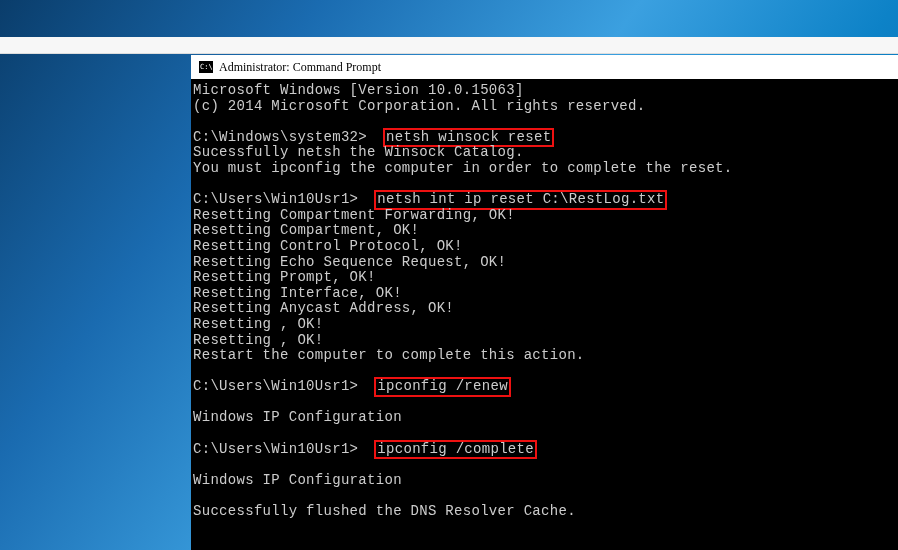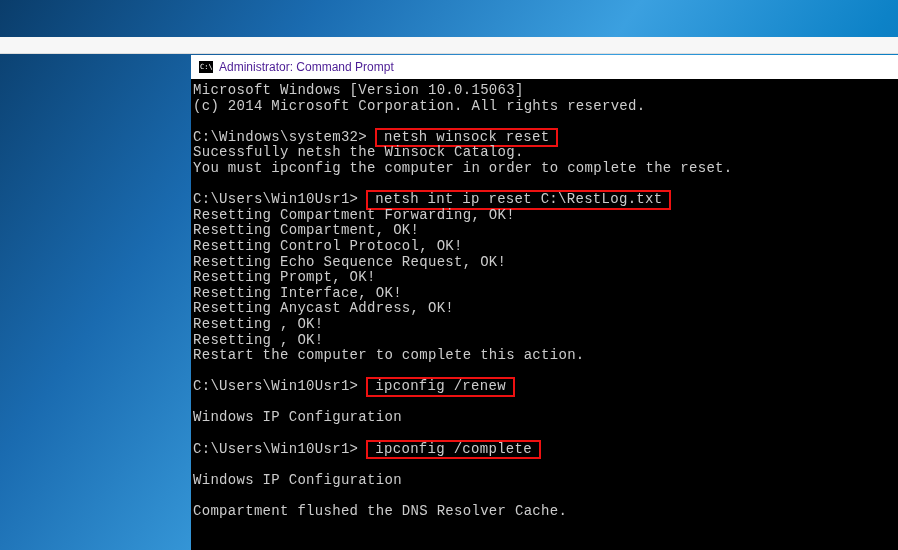--- a/index.html
+++ b/index.html
@@ -44,38 +44,39 @@
   align-items: center;
   justify-content: flex-start;
   padding-left: 1px;
   font-size: 7px;
   color: #fff;
   font-family: monospace;
   line-height: 1;
 }
 .title-bar-text {
   font-size: 12px;
-  color: #4c1d95;
+  color: #000000;
+  font-family: Liberation Serif, serif;
 }
 .console {
   background: #000;
   color: #ccc;
   font-family: Consolas, "Courier New", monospace;
   font-size: 14px;
   line-height: 15.6px;
   padding: 4px 2px;
   height: calc(100% - 24px);
   white-space: pre;
   letter-spacing: 0.3px;
 }
 .hl {
   border: 2px solid #e11;
   display: inline-block;
-  padding: 0 7px;
-  margin: -2px 8px;
+  padding: 0 1px;
+  margin: -2px 16px;
 }
 </style>
 </head>
 <body>
 
 <div class="browser-chrome"></div>
 
 <div class="cmd-window">
   <div class="title-bar">
     <span class="title-bar-icon">C:\</span>
@@ -101,14 +102,14 @@
 <span>Restart the computer to complete this action.</span>
 <span></span>
 <span>C:\Users\Win10Usr1&gt;</span><span class="hl">ipconfig /renew</span>
 <span></span>
 <span>Windows IP Configuration</span>
 <span></span>
 <span>C:\Users\Win10Usr1&gt;</span><span class="hl">ipconfig /complete</span>
 <span></span>
 <span>Windows IP Configuration</span>
 <span></span>
-<span>Compartment flushed the DNS Resolver Cache.</span></div>
+<span>Successfully flushed the DNS Resolver Cache.</span></div>
 </div>
 
 </body></html>

